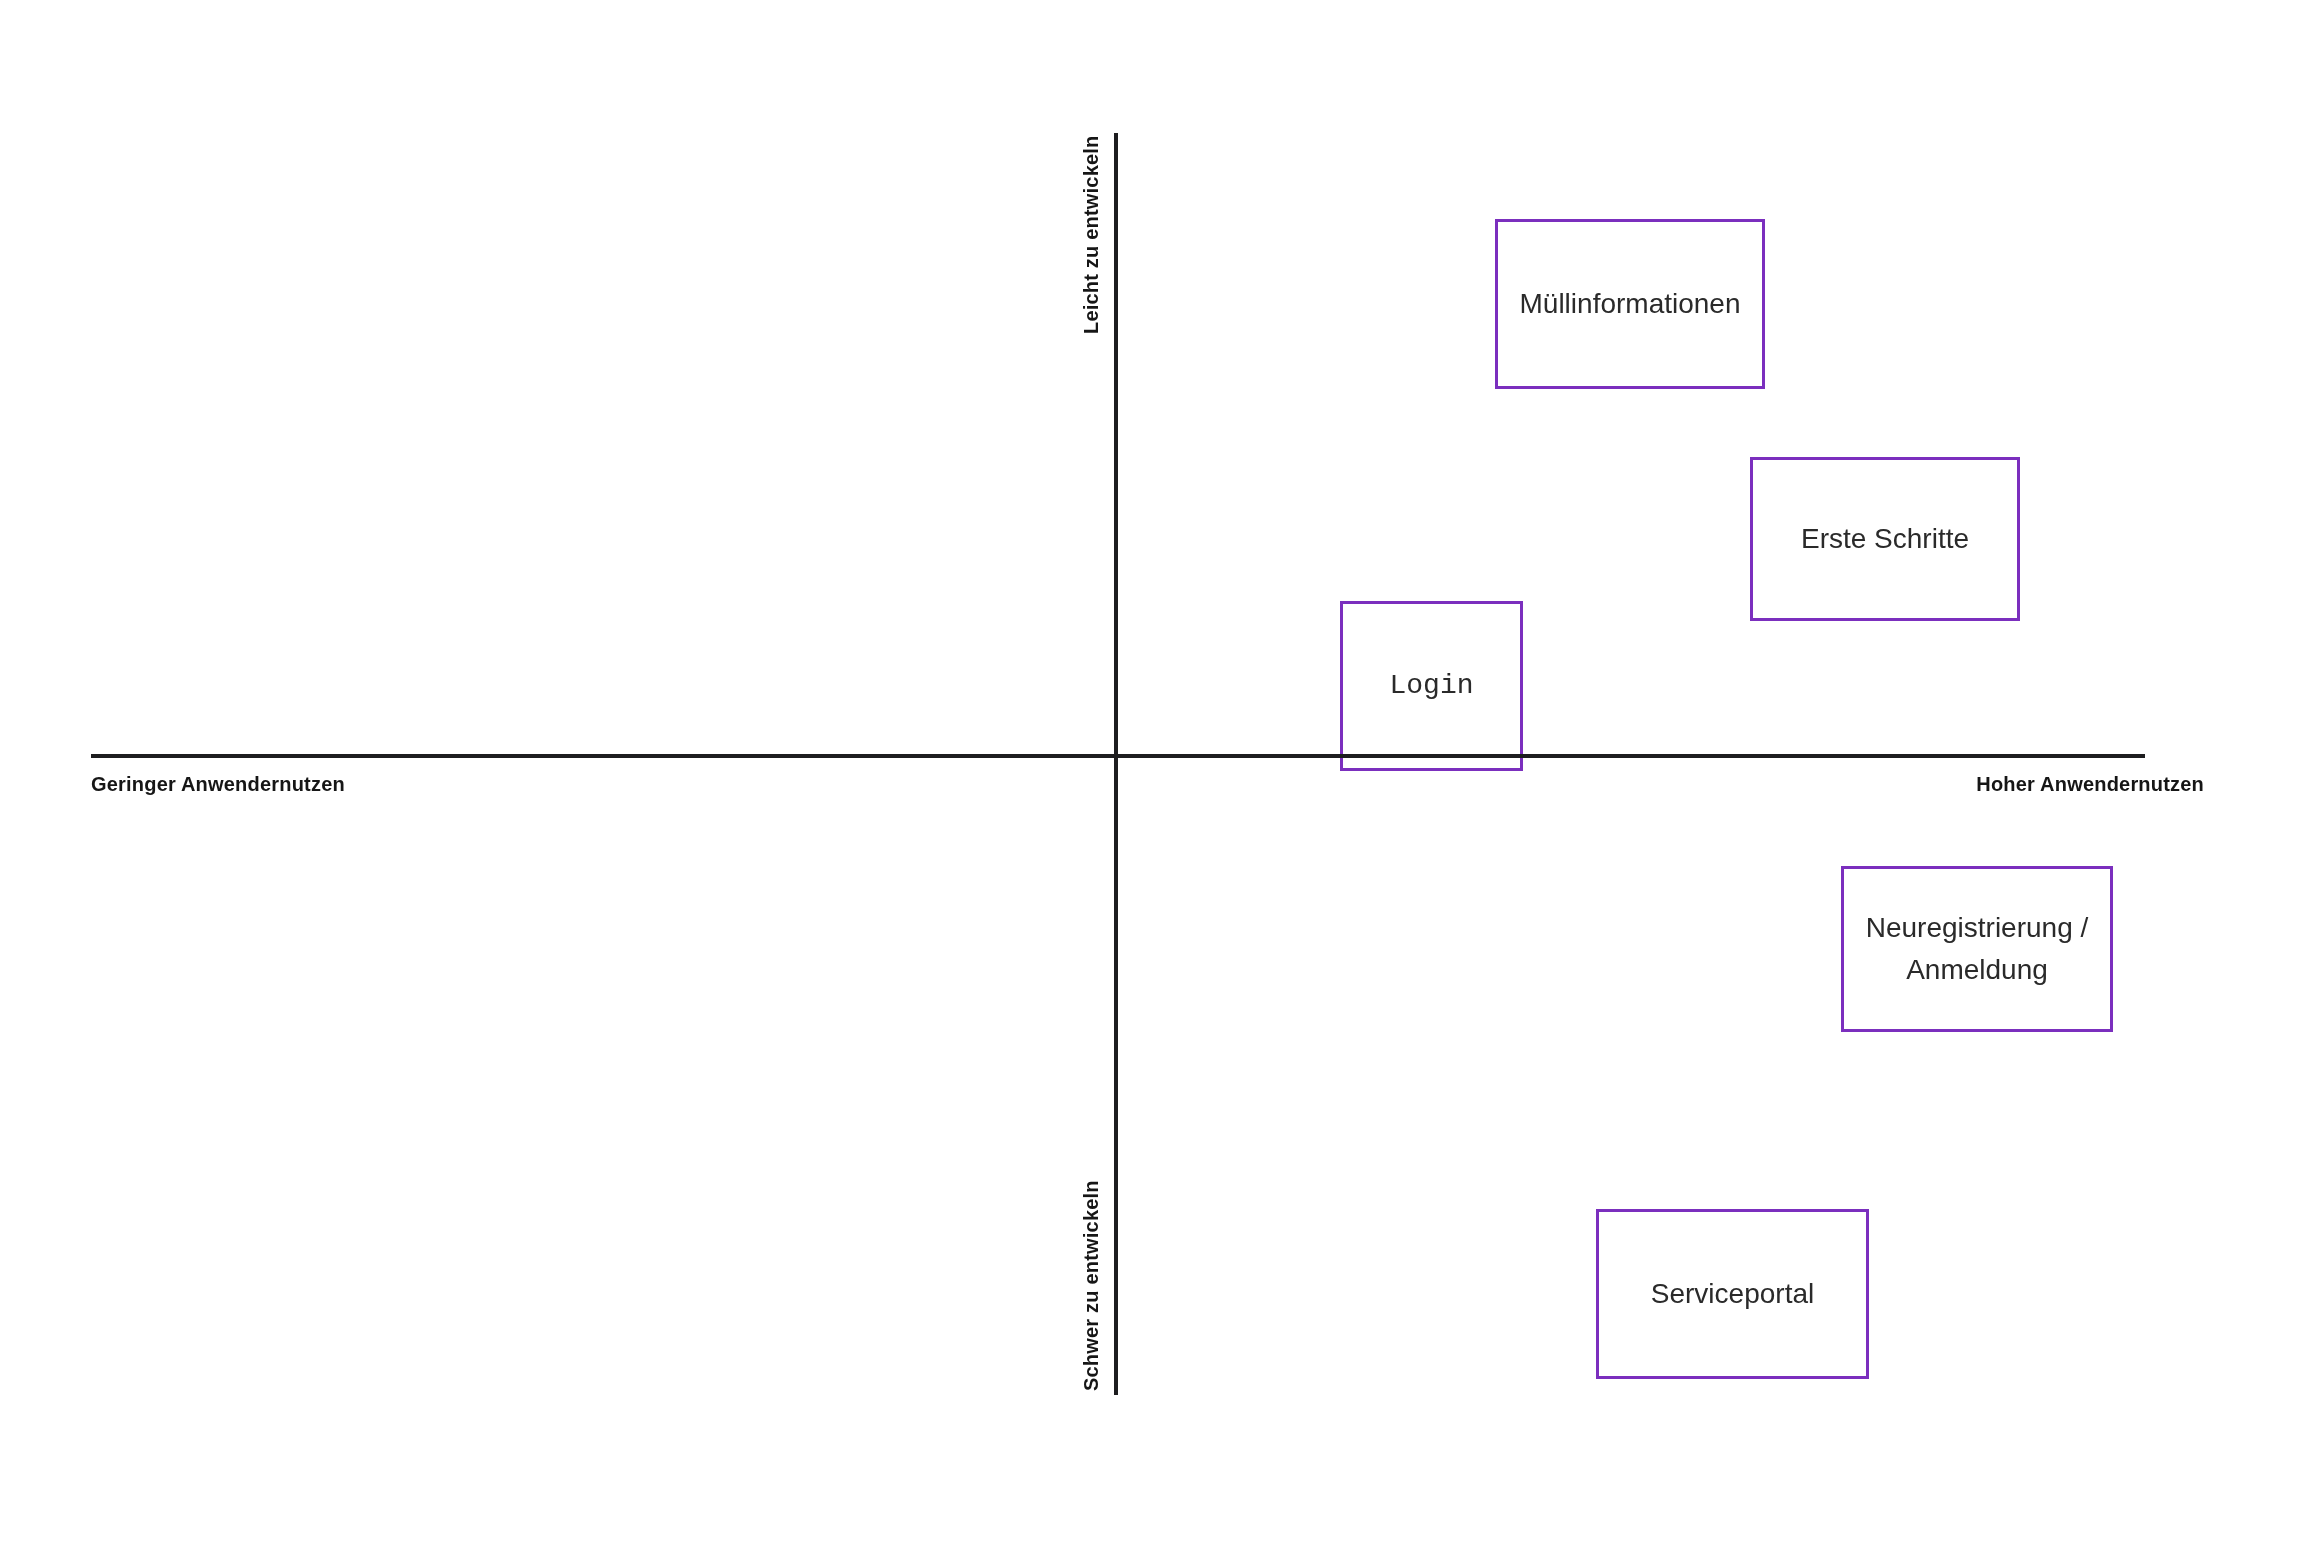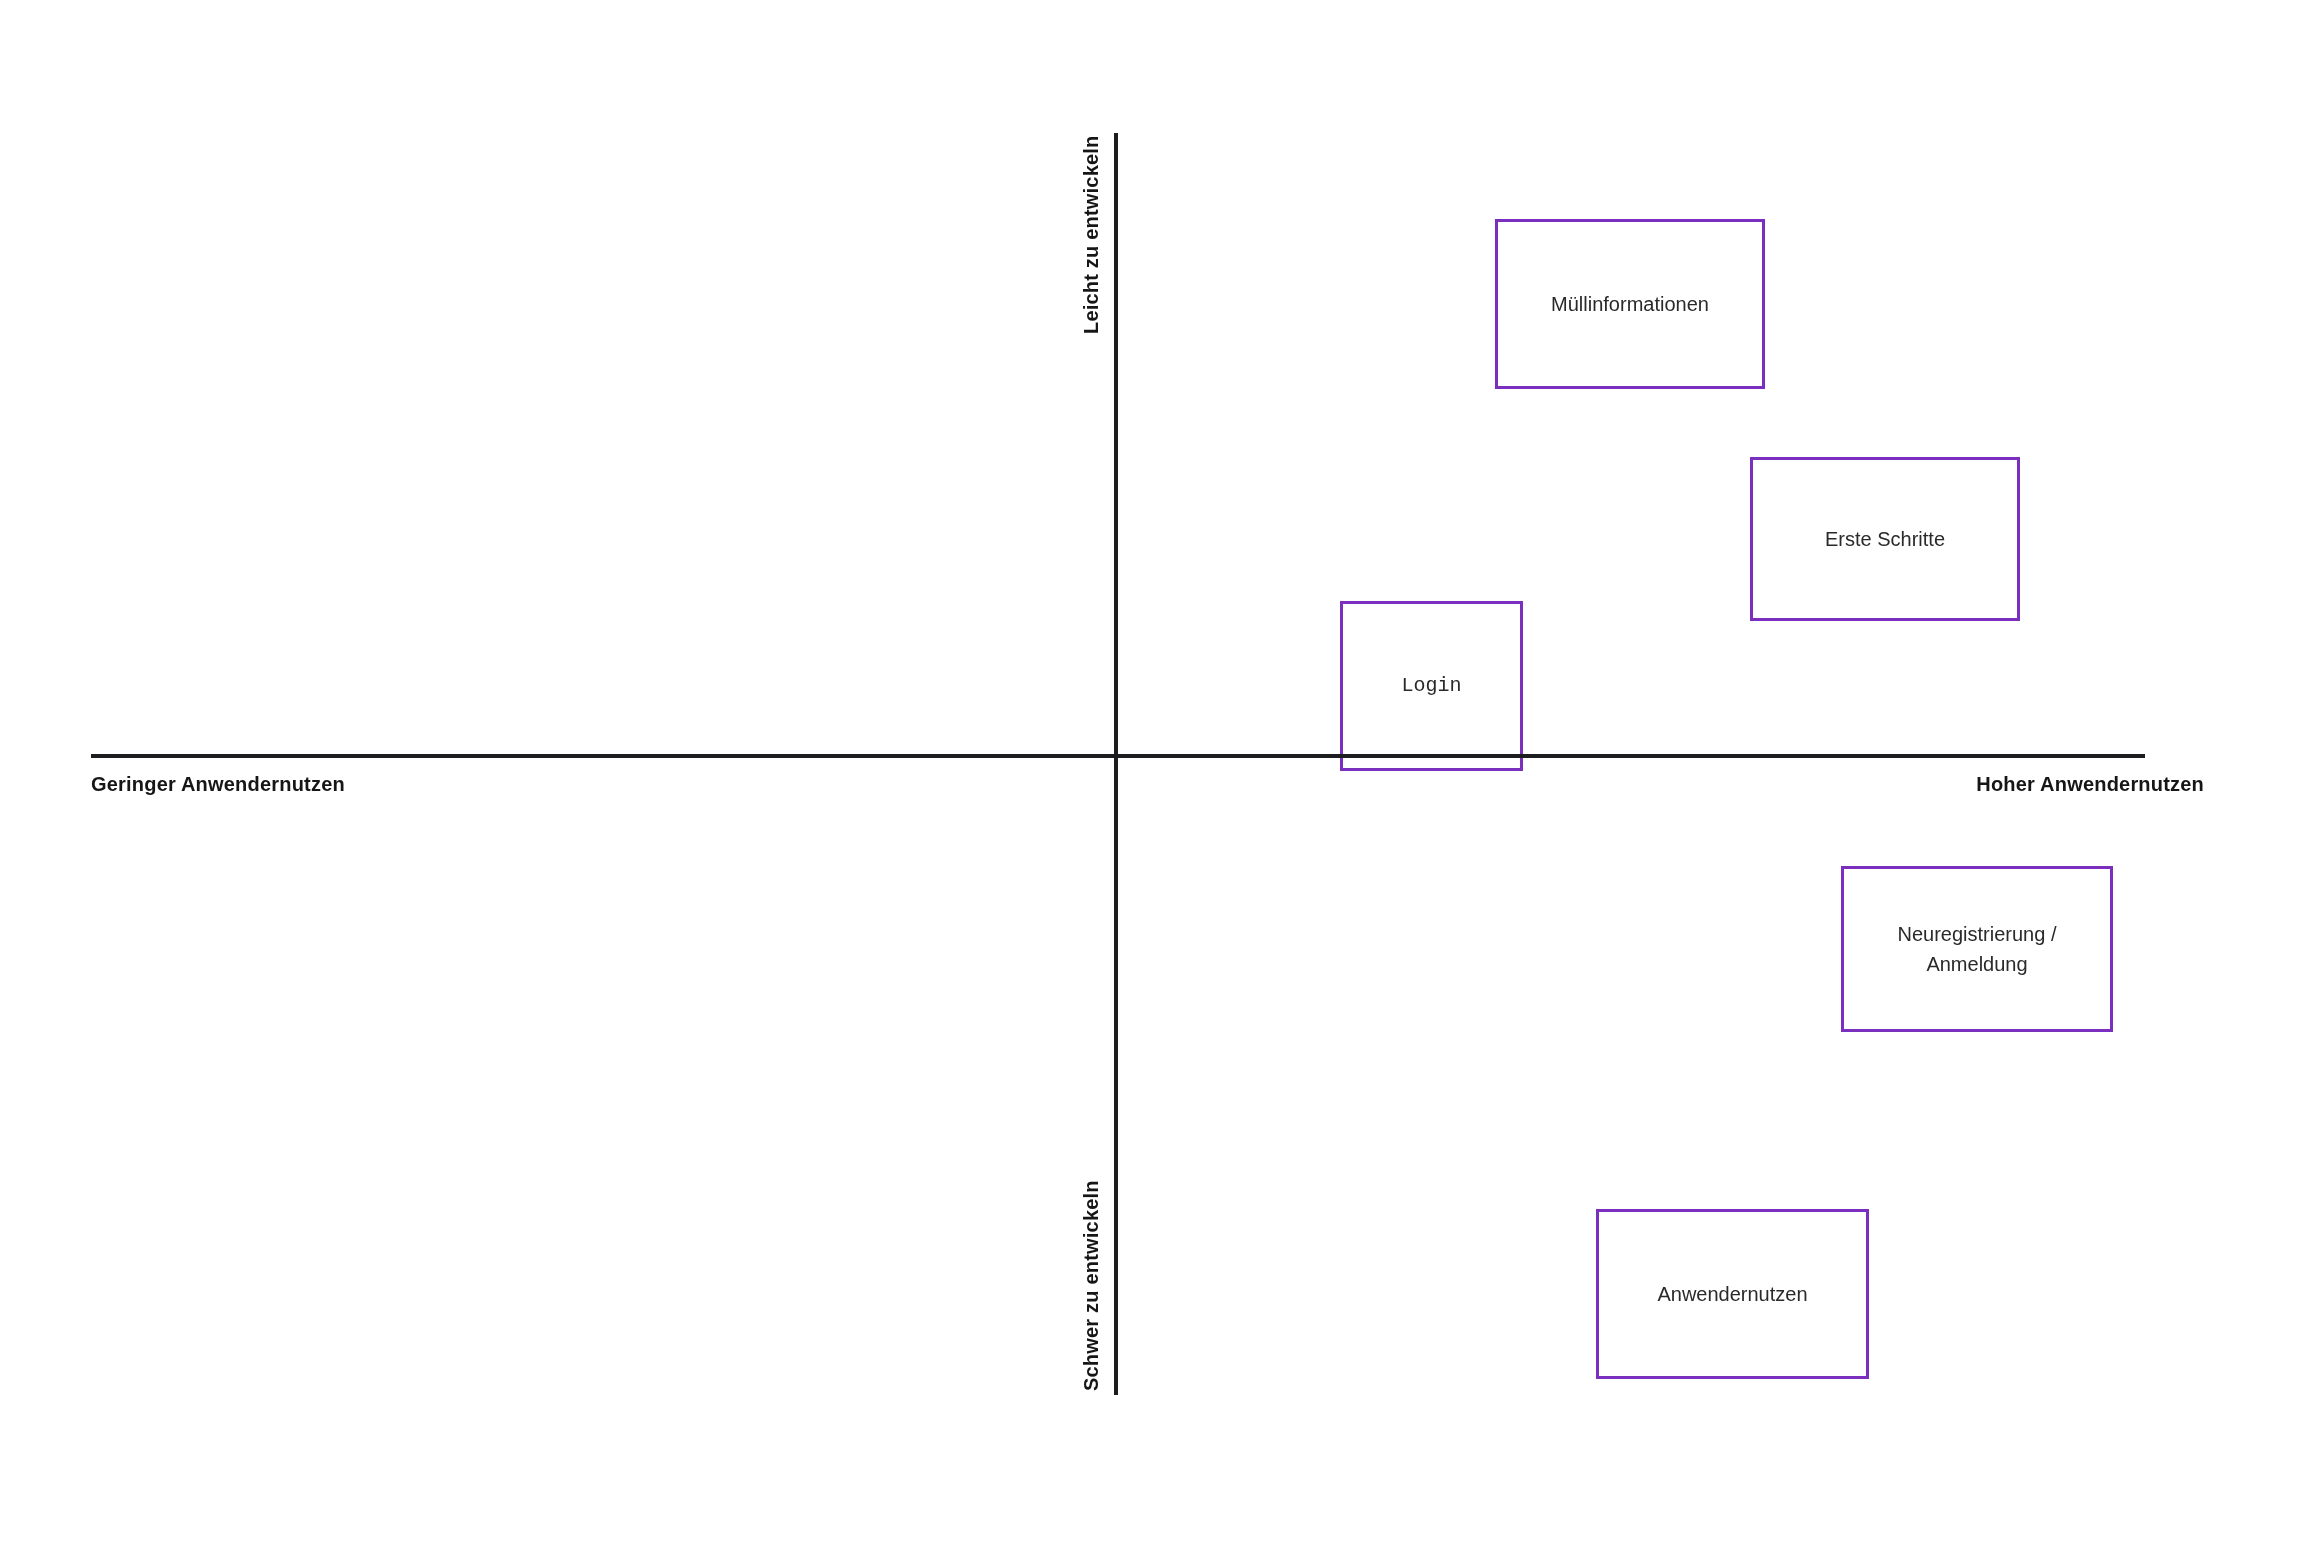--- a/index.html
+++ b/index.html
@@ -22,21 +22,21 @@
     box-sizing: border-box;
     border: 3.8px solid var(--node-border, #7B2FBE);
     background: transparent;
     display: flex;
     align-items: center;
     justify-content: center;
     text-align: center;
     z-index: 1;
   }
   .node .node-label {
-    font-size: 20px;
+    font-size: 28px;
     line-height: 1.5;
     font-weight: 400;
     color: var(--node-text, #2a2a2a);
     white-space: pre-line;
     padding: 0 9.5px;
   }
 
   
   .axis-line {
     position: absolute;
@@ -95,21 +95,21 @@
         <span class="node-label">Erste Schritte</span>
       </div>
       <div class="node" style="left: 1340px; top: 601px; width: 183px; height: 170px; font-family: Liberation Mono, monospace;">
         <span class="node-label">Login</span>
       </div>
       <div class="node" style="left: 1841px; top: 850px; width: 272px; height: 166px; margin-top: 16px;">
         <span class="node-label">Neuregistrierung /
 Anmeldung</span>
       </div>
       <div class="node" style="left: 1596px; top: 1209px; width: 273px; height: 170px;">
-        <span class="node-label">Anwendernutzen</span>
+        <span class="node-label">Serviceportal</span>
       </div>
     </div>
 
   <div class="axis-line" id="axis-vertical"></div>
   <div class="axis-line" id="axis-horizontal"></div>
 
   <div class="axis-label" id="axis-label-top">Leicht zu entwickeln</div>
 
   <div class="axis-label" id="axis-label-bottom">Schwer zu entwickeln</div>
 

